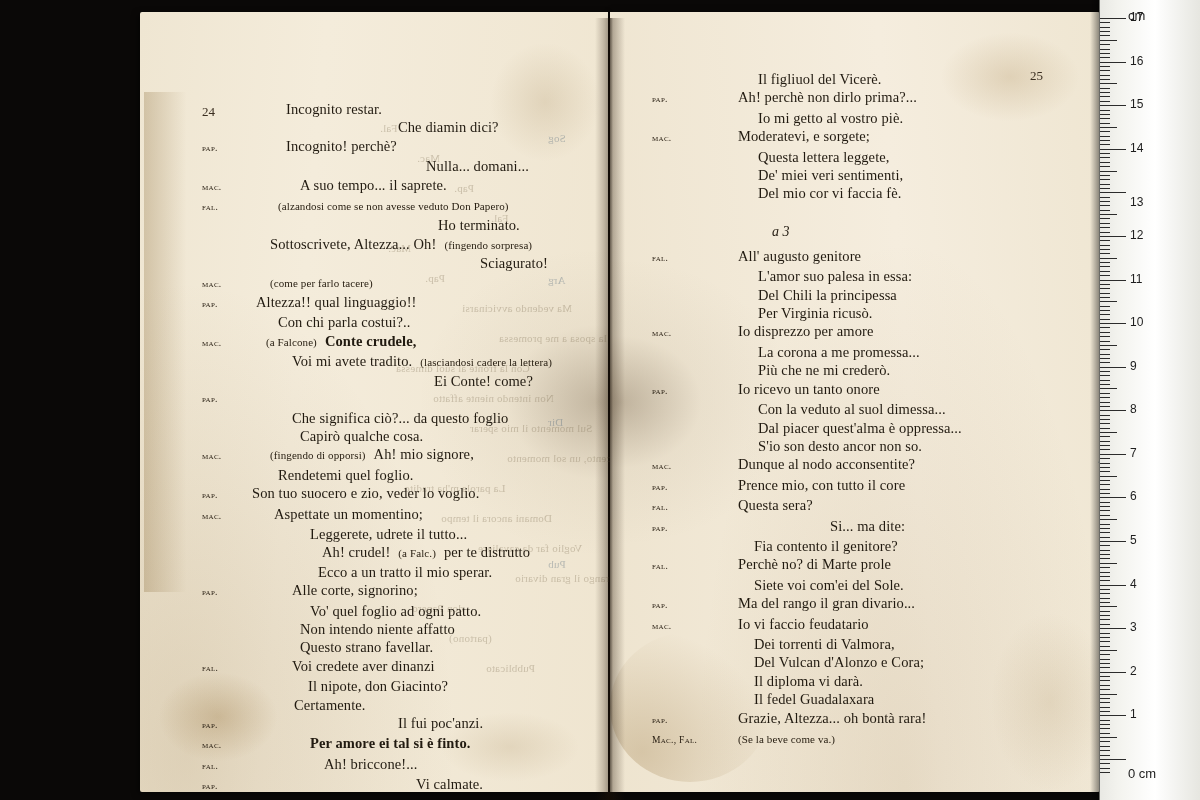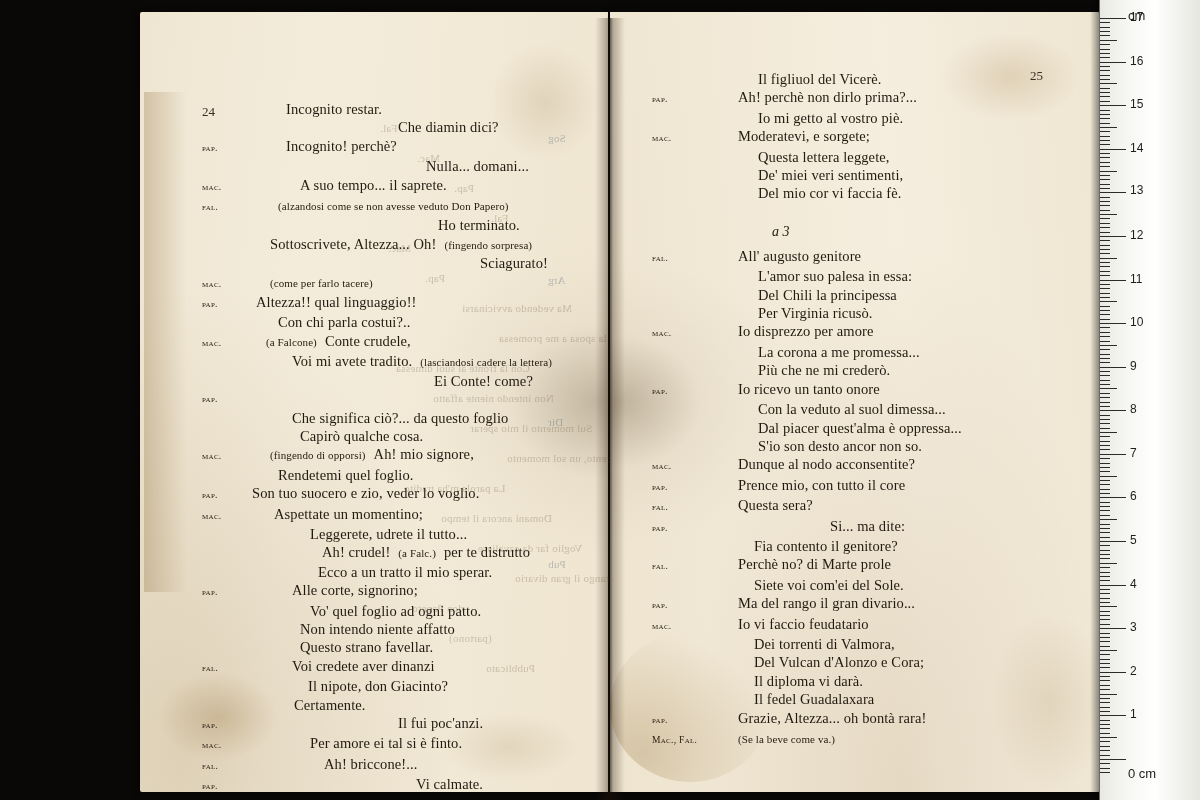--- a/index.html
+++ b/index.html
@@ -286,21 +286,21 @@
           <div class="line">
             <span class="spk">Pap.</span>
             <span style="padding-left: 8px;"><span class="txt">Altezza!! qual linguaggio!!</span></span>
           </div>
           <div class="line">
             <span class="spk"></span>
             <span style="padding-left: 30px;"><span class="txt">Con chi parla costui?..</span></span>
           </div>
           <div class="line">
             <span class="spk">Mac.</span>
-            <span style="padding-left: 18px;"><span class="stage">(a Falcone)</span><span class="txt" style="padding-left: 8px;">Conte crudele,</span></span>
+            <span style="padding-left: 18px;"><span class="stage">(a Falcone)</span><span class="txt" style="padding-left: 8px; font-weight: bold;">Conte crudele,</span></span>
           </div>
           <div class="line">
             <span class="spk"></span>
             <span style="padding-left: 44px;"><span class="txt">Voi mi avete tradito.</span><span class="stage" style="padding-left: 8px;">(lasciandosi cadere la lettera)</span></span>
           </div>
           <div class="line">
             <span class="spk"></span>
             <span style="padding-left: 186px;"><span class="txt">Ei Conte! come?</span></span>
           </div>
           <div class="line">
@@ -370,21 +370,21 @@
           <div class="line">
             <span class="spk"></span>
             <span style="padding-left: 46px;"><span class="txt">Certamente.</span></span>
           </div>
           <div class="line">
             <span class="spk">Pap.</span>
             <span style="padding-left: 150px;"><span class="txt">Il fui poc'anzi.</span></span>
           </div>
           <div class="line">
             <span class="spk">Mac.</span>
-            <span style="padding-left: 62px;"><span class="txt">Per amore ei tal si è finto.</span></span>
+            <span style="padding-left: 62px; font-weight: bold;"><span class="txt">Per amore ei tal si è finto.</span></span>
           </div>
           <div class="line">
             <span class="spk">Fal.</span>
             <span style="padding-left: 76px;"><span class="txt">Ah! briccone!...</span></span>
           </div>
           <div class="line">
             <span class="spk">Pap.</span>
             <span style="padding-left: 168px;"><span class="txt">Vi calmate.</span></span>
           </div>
           <div class="line">
@@ -724,21 +724,21 @@
       <div class="tick minor" style="top: 750.208px;"></div>
       <div class="tick minor" style="top: 754.566px;"></div>
       <div class="tick major" style="top: 758.925px;"></div>
       <div class="tick minor" style="top: 763.283px;"></div>
       <div class="tick minor" style="top: 767.642px;"></div>
       <div class="tick minor" style="top: 772px;"></div>
       <div class="rnum" style="top: 18px;">17</div>
       <div class="rnum" style="top: 61.5838px;">16</div>
       <div class="rnum" style="top: 105.168px;">15</div>
       <div class="rnum" style="top: 148.751px;">14</div>
-      <div class="rnum" style="top: 191px; text-align: right;">13</div>
+      <div class="rnum" style="top: 203px; text-align: right;">13</div>
       <div class="rnum" style="top: 235.919px; text-align: right;">12</div>
       <div class="rnum" style="top: 279.503px;">11</div>
       <div class="rnum" style="top: 323.087px;">10</div>
       <div class="rnum" style="top: 366.671px;">9</div>
       <div class="rnum" style="top: 410.254px;">8</div>
       <div class="rnum" style="top: 453.838px;">7</div>
       <div class="rnum" style="top: 497.422px;">6</div>
       <div class="rnum" style="top: 541.006px;">5</div>
       <div class="rnum" style="top: 584.59px;">4</div>
       <div class="rnum" style="top: 628.173px;">3</div>

